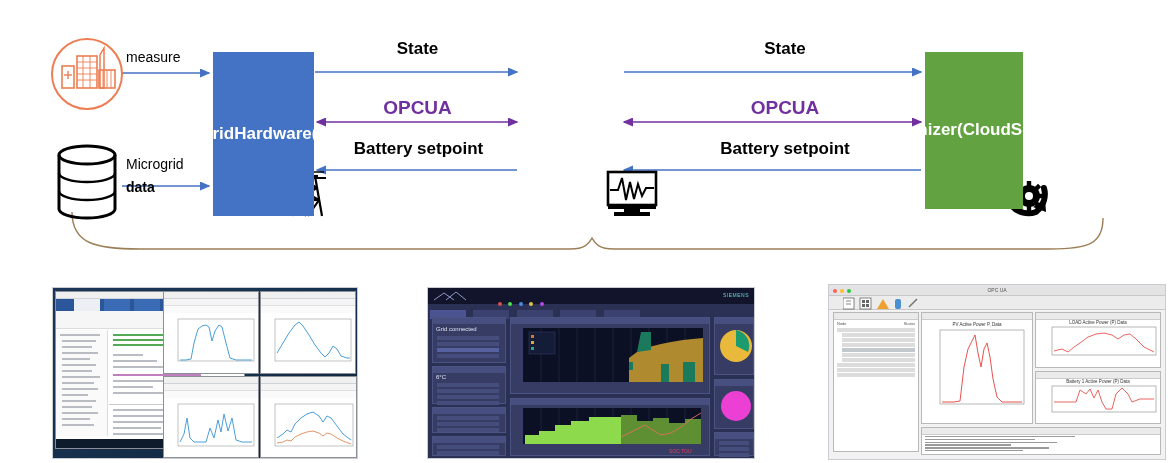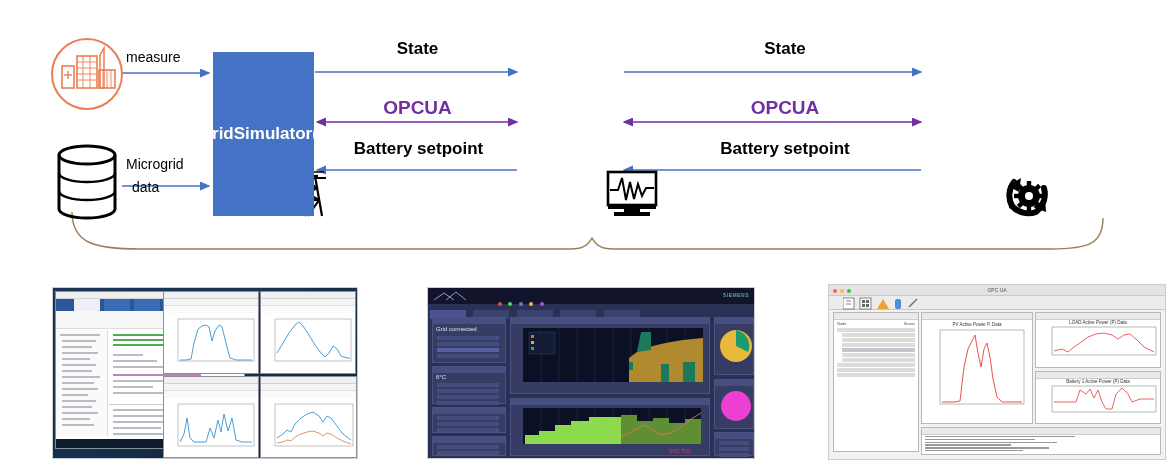--- a/index.html
+++ b/index.html
@@ -211,29 +211,34 @@
           <rect x="-2.2" y="9" width="4.4" height="6" transform="rotate(45)"></rect>
           <rect x="-15" y="-2.2" width="6" height="4.4" transform="rotate(45)"></rect>
           <rect x="9" y="-2.2" width="6" height="4.4" transform="rotate(45)"></rect>
         </g>
       </g>
     </g>
   </svg>
 
   <div id="box-sim" class="proc-box">
     <span>Microgrid</span>
-    <span>Simulator</span>
+    <span>Hardware</span>
     <span>(Client)</span>
   </div>
 
 
+  <div id="box-opt" class="proc-box">
+    <span>Optimizer</span>
+    <span>(Cloud</span>
+    <span>Server)</span>
+  </div>
 
   <div class="small-lab" style="left:126px; top:48px;">measure</div>
   <div class="small-lab" style="left:126px; top:155px;">Microgrid</div>
-  <div class="small-lab" style="left:132px; top:178px;">data</div>
+  <div class="small-lab" style="left:126px; top:178px;font-weight:bold;">data</div>
 
   <div class="flow-lab flow-bold" style="left:325px; top:39px; width:185px;">State</div>
   <div class="flow-lab flow-opc" style="left:325px; top:97px; width:185px;">OPCUA</div>
   <div class="flow-lab flow-bold" style="left:316px; top:139px; width:205px;">Battery setpoint</div>
 
   <div class="flow-lab flow-bold" style="left:665px; top:39px; width:240px;">State</div>
   <div class="flow-lab flow-opc" style="left:665px; top:97px; width:240px;">OPCUA</div>
   <div class="flow-lab flow-bold" style="left:665px; top:139px; width:240px;">Battery setpoint</div>
 
 

